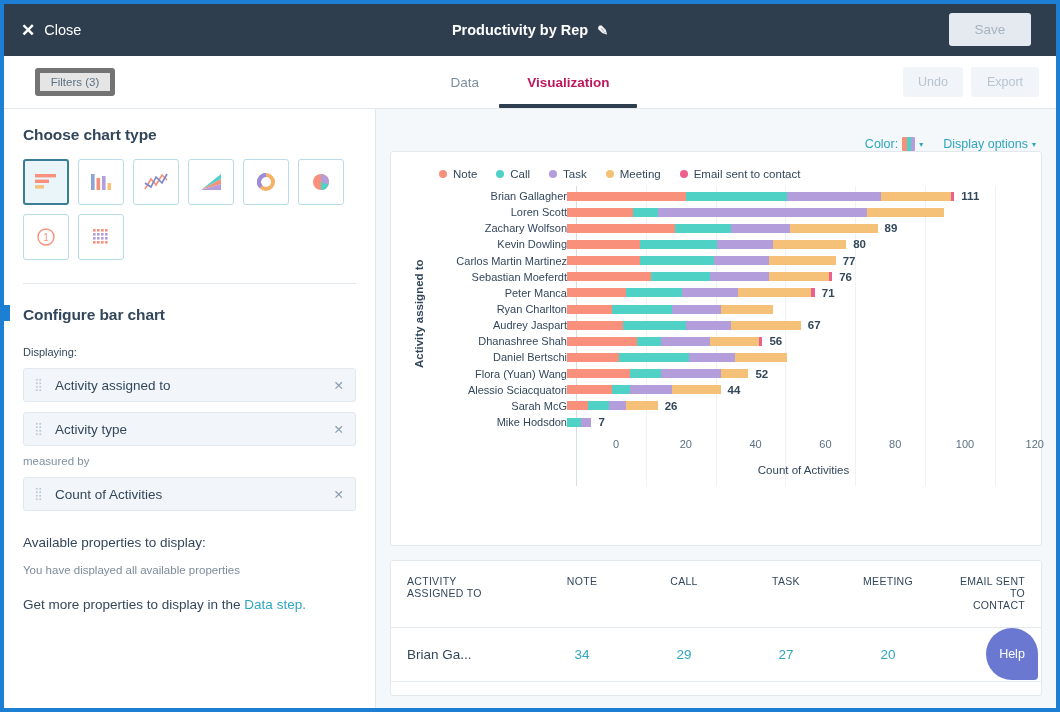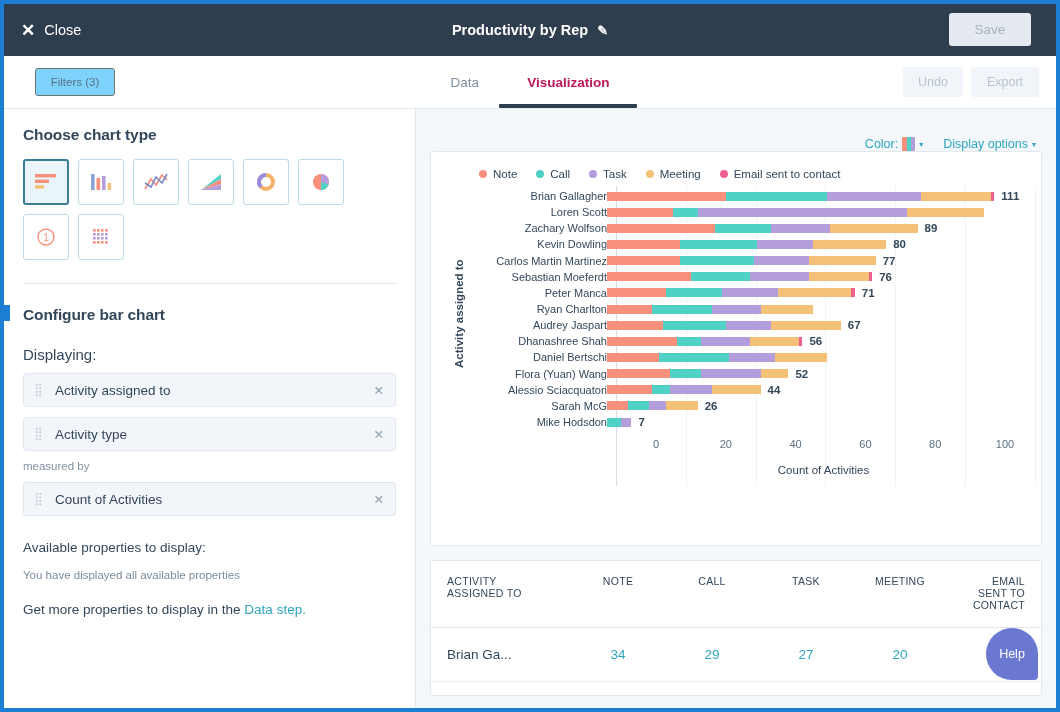--- a/index.html
+++ b/index.html
@@ -59,21 +59,21 @@
   .subbar {
     position: relative;
     height: 53px;
     background: #ffffff;
     border-bottom: 1px solid #e3e8ed;
     display: flex; align-items: center;
   }
   .filters-btn {
     margin-left: 31px;
     width: 80px; height: 28px;
-    background: #7dd3fc; border: 1px solid #737373;
+    background: #e5e5e5; border: 5px solid #737373;
     border-radius: 3px; color: #5b7184;
     font-size: 11.5px; font-family: inherit;
     cursor: pointer;
   }
   .tabs {
     position: absolute; left: 0; right: 0;
     display: flex; justify-content: center; gap: 36px;
     height: 100%; align-items: center;
   }
   .tab {
@@ -95,21 +95,21 @@
     background: #f1f5fa; color: #b7c4d0;
     border: none; border-radius: 3px;
     font-size: 12.5px; font-family: inherit;
     cursor: default;
   }
   .ghost-btn.export { width: 68px; }
 
   
   .body-split { display: flex; height: 599px; }
   .sidebar {
-    width: 412px; height: 100%;
+    width: 372px; height: 100%;
     background: #ffffff;
     border-right: 1px solid #e3e8ed;
     padding: 0 19px;
     position: relative;
     overflow: hidden;
   }
   .sidebar-accent {
     position: absolute; left: 0; top: 196px;
     width: 6px; height: 16px; background: #1d7fd4;
   }
@@ -121,21 +121,21 @@
   .chart-types { margin-top: 15px; display: flex; flex-wrap: wrap; gap: 9px; width: 330px; }
   .ct {
     width: 46px; height: 46px;
     border: 1px solid #b9dce8; border-radius: 3px;
     background: #fff; cursor: pointer;
     display: flex; align-items: center; justify-content: center;
   }
   .ct.selected { border: 2px solid #3a7d95; background: #eaf5fa; }
   .divider { margin-top: 23px; border-top: 1px solid #e3e8ed; }
   .h-config { margin-top: 22px; }
-  .lbl-displaying { margin-top: 22px; font-size: 15px; color: #33475b; }
+  .lbl-displaying { margin-top: 22px; font-size: 11px; color: #33475b; }
   .chip {
     margin-top: 10px;
     height: 34px; background: #f2f6fa;
     border: 1px solid #e1e8ef; border-radius: 3px;
     display: flex; align-items: center;
     padding: 0 11px;
     font-size: 13.5px; color: #33475b;
     cursor: pointer;
   }
   .grip {

